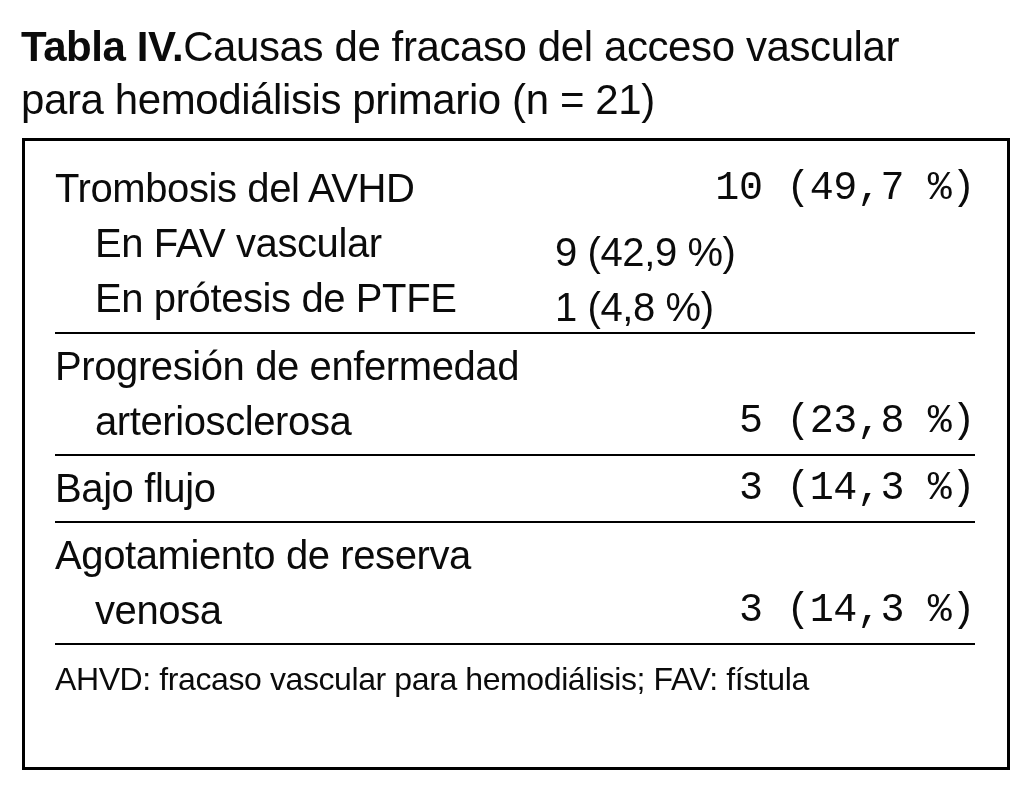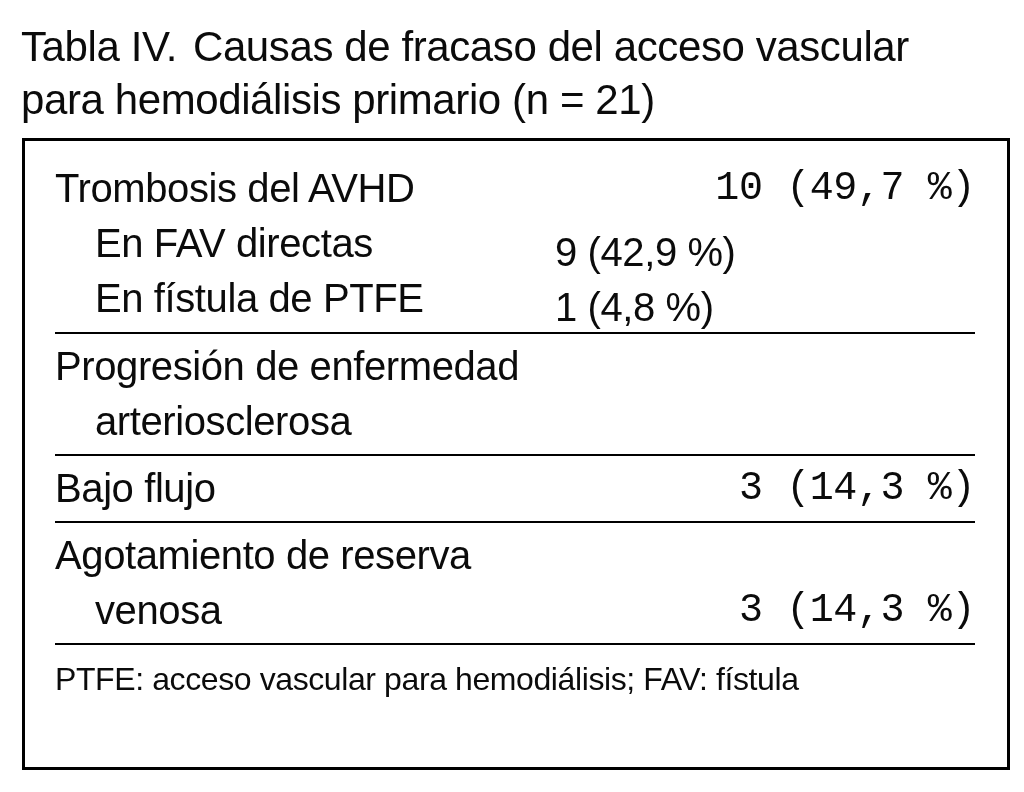--- a/index.html
+++ b/index.html
@@ -18,22 +18,21 @@
   .title {
     position: absolute;
     left: 21px;
     top: 20px;
     font-size: 42px;
     line-height: 53px;
     letter-spacing: -0.4px;
     white-space: nowrap;
   }
   .title-label {
-    font-weight: normal;
-    margin-right: 16px;
+    font-weight: bold;
   }
   .table-box {
     position: absolute;
     left: 22px;
     top: 138px;
     width: 988px;
     height: 632px;
     border: 3px solid #000000;
     box-sizing: border-box;
     background: #ffffff;
@@ -88,35 +87,36 @@
 </div>
 
 <div class="table-box">
   <div>
       <div class="section first">
         <div class="row">
           <span class="label">Trombosis del AVHD</span>
           <span class="val-right">10 (49,7 %)</span>
         </div>
         <div class="row">
-          <span class="label indent">En FAV directas</span>
+          <span class="label indent">En FAV vascular</span>
           <span class="val-mid">9 (42,9 %)</span>
         </div>
         <div class="row">
-          <span class="label indent">En fístula de PTFE</span>
+          <span class="label indent">En prótesis de PTFE</span>
           <span class="val-mid">1 (4,8 %)</span>
         </div>
       </div>
       <div class="rule"></div>
       <div class="section">
         <div class="row">
           <span class="label">Progresión de enfermedad</span>
         </div>
         <div class="row">
           <span class="label indent">arteriosclerosa</span>
+          <span class="val-right">5 (23,8 %)</span>
         </div>
       </div>
       <div class="rule"></div>
       <div class="section">
         <div class="row">
           <span class="label">Bajo flujo</span>
           <span class="val-right">3 (14,3 %)</span>
         </div>
       </div>
       <div class="rule"></div>
@@ -125,15 +125,15 @@
           <span class="label">Agotamiento de reserva</span>
         </div>
         <div class="row">
           <span class="label indent">venosa</span>
           <span class="val-right">3 (14,3 %)</span>
         </div>
       </div>
       <div class="rule"></div>
     </div>
   <div class="footnote">
-    <span>PTFE: acceso vascular para hemodiálisis; FAV: fístula</span><br>
+    <span>AHVD: fracaso vascular para hemodiálisis; FAV: fístula</span><br>
   </div>
 </div>
 
 </body></html>

